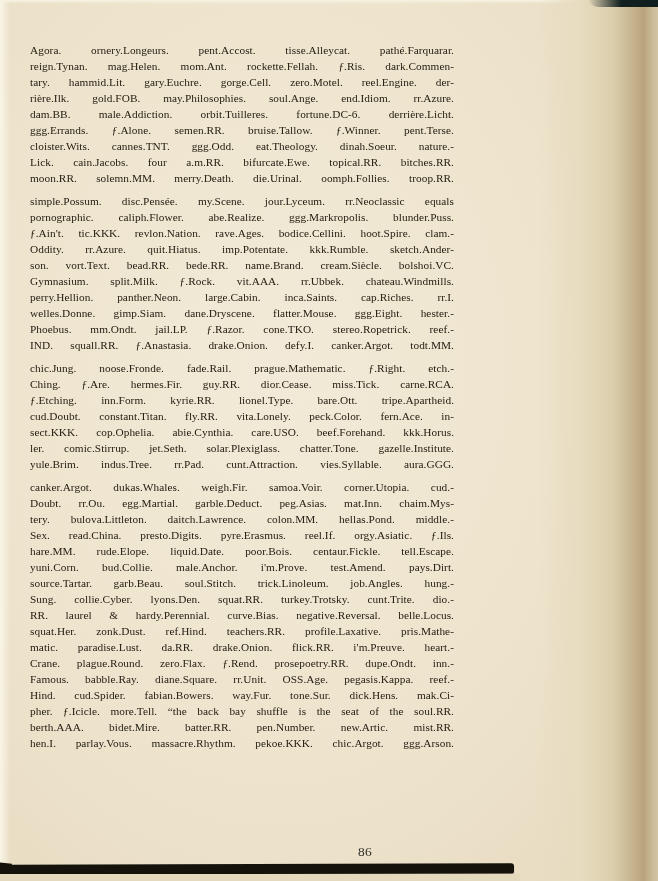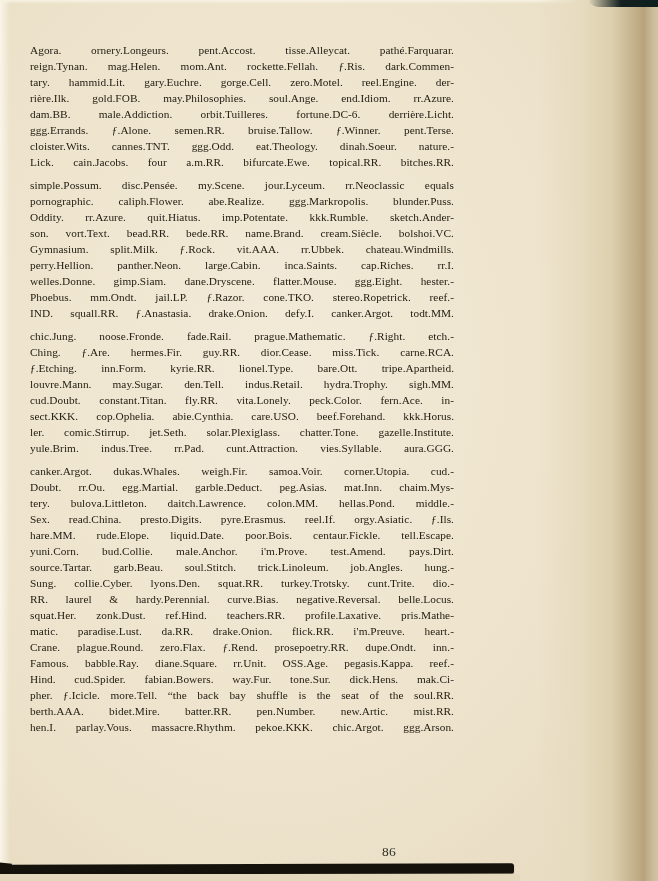--- a/index.html
+++ b/index.html
@@ -76,21 +76,20 @@
     text-align: justify;
     text-align-last: justify;
     overflow: hidden;
     white-space: nowrap;
   }
   .folio {
     position: absolute; left: 358px; top: 844px;
     color: #31302b;
     font-size: 13.5px;
     letter-spacing: 0.3px;
-    margin-left: 24px;
   }
 </style>
 </head>
 <body>
 
 <div class="book">
   <div class="edge-left"></div>
   <div class="edge-top"></div>
   <div class="edge-right"></div>
   <div class="corner-tr"></div>
@@ -98,37 +97,38 @@
   <div class="text-block">
     <div class="para">
         <div class="line">Agora. ornery.Longeurs. pent.Accost. tisse.Alleycat. pathé.Farquarar.</div>
         <div class="line">reign.Tynan. mag.Helen. mom.Ant. rockette.Fellah. ƒ.Ris. dark.Commen-</div>
         <div class="line">tary. hammid.Lit. gary.Euchre. gorge.Cell. zero.Motel. reel.Engine. der-</div>
         <div class="line">rière.Ilk. gold.FOB. may.Philosophies. soul.Ange. end.Idiom. rr.Azure.</div>
         <div class="line">dam.BB. male.Addiction. orbit.Tuilleres. fortune.DC-6. derrière.Licht.</div>
         <div class="line">ggg.Errands. ƒ.Alone. semen.RR. bruise.Tallow. ƒ.Winner. pent.Terse.</div>
         <div class="line">cloister.Wits. cannes.TNT. ggg.Odd. eat.Theology. dinah.Soeur. nature.-</div>
         <div class="line">Lick. cain.Jacobs. four a.m.RR. bifurcate.Ewe. topical.RR. bitches.RR.</div>
+        <div class="line">moon.RR. solemn.MM. merry.Death. die.Urinal. oomph.Follies. troop.RR.</div>
       </div>
     <div class="para">
         <div class="line">simple.Possum. disc.Pensée. my.Scene. jour.Lyceum. rr.Neoclassic equals</div>
         <div class="line">pornographic. caliph.Flower. abe.Realize. ggg.Markropolis. blunder.Puss.</div>
+        <div class="line">ƒ.Ain't. tic.KKK. revlon.Nation. rave.Ages. bodice.Cellini. hoot.Spire. clam.-</div>
         <div class="line">Oddity. rr.Azure. quit.Hiatus. imp.Potentate. kkk.Rumble. sketch.Ander-</div>
         <div class="line">son. vort.Text. bead.RR. bede.RR. name.Brand. cream.Siècle. bolshoi.VC.</div>
         <div class="line">Gymnasium. split.Milk. ƒ.Rock. vit.AAA. rr.Ubbek. chateau.Windmills.</div>
         <div class="line">perry.Hellion. panther.Neon. large.Cabin. inca.Saints. cap.Riches. rr.I.</div>
         <div class="line">welles.Donne. gimp.Siam. dane.Dryscene. flatter.Mouse. ggg.Eight. hester.-</div>
         <div class="line">Phoebus. mm.Ondt. jail.LP. ƒ.Razor. cone.TKO. stereo.Ropetrick. reef.-</div>
         <div class="line">IND. squall.RR. ƒ.Anastasia. drake.Onion. defy.I. canker.Argot. todt.MM.</div>
       </div>
     <div class="para">
         <div class="line">chic.Jung. noose.Fronde. fade.Rail. prague.Mathematic. ƒ.Right. etch.-</div>
         <div class="line">Ching. ƒ.Are. hermes.Fir. guy.RR. dior.Cease. miss.Tick. carne.RCA.</div>
         <div class="line">ƒ.Etching. inn.Form. kyrie.RR. lionel.Type. bare.Ott. tripe.Apartheid.</div>
-        <div class="line">louvre.Mann. may.Sugar. den.Tell. indus.Retail. hydra.Trophy. sigh.MM.</div>
         <div class="line">cud.Doubt. constant.Titan. fly.RR. vita.Lonely. peck.Color. fern.Ace. in-</div>
         <div class="line">sect.KKK. cop.Ophelia. abie.Cynthia. care.USO. beef.Forehand. kkk.Horus.</div>
         <div class="line">ler. comic.Stirrup. jet.Seth. solar.Plexiglass. chatter.Tone. gazelle.Institute.</div>
         <div class="line">yule.Brim. indus.Tree. rr.Pad. cunt.Attraction. vies.Syllable. aura.GGG.</div>
       </div>
     <div class="para">
         <div class="line">canker.Argot. dukas.Whales. weigh.Fir. samoa.Voir. corner.Utopia. cud.-</div>
         <div class="line">Doubt. rr.Ou. egg.Martial. garble.Deduct. peg.Asias. mat.Inn. chaim.Mys-</div>
         <div class="line">tery. bulova.Littleton. daitch.Lawrence. colon.MM. hellas.Pond. middle.-</div>
         <div class="line">Sex. read.China. presto.Digits. pyre.Erasmus. reel.If. orgy.Asiatic. ƒ.Ils.</div>

